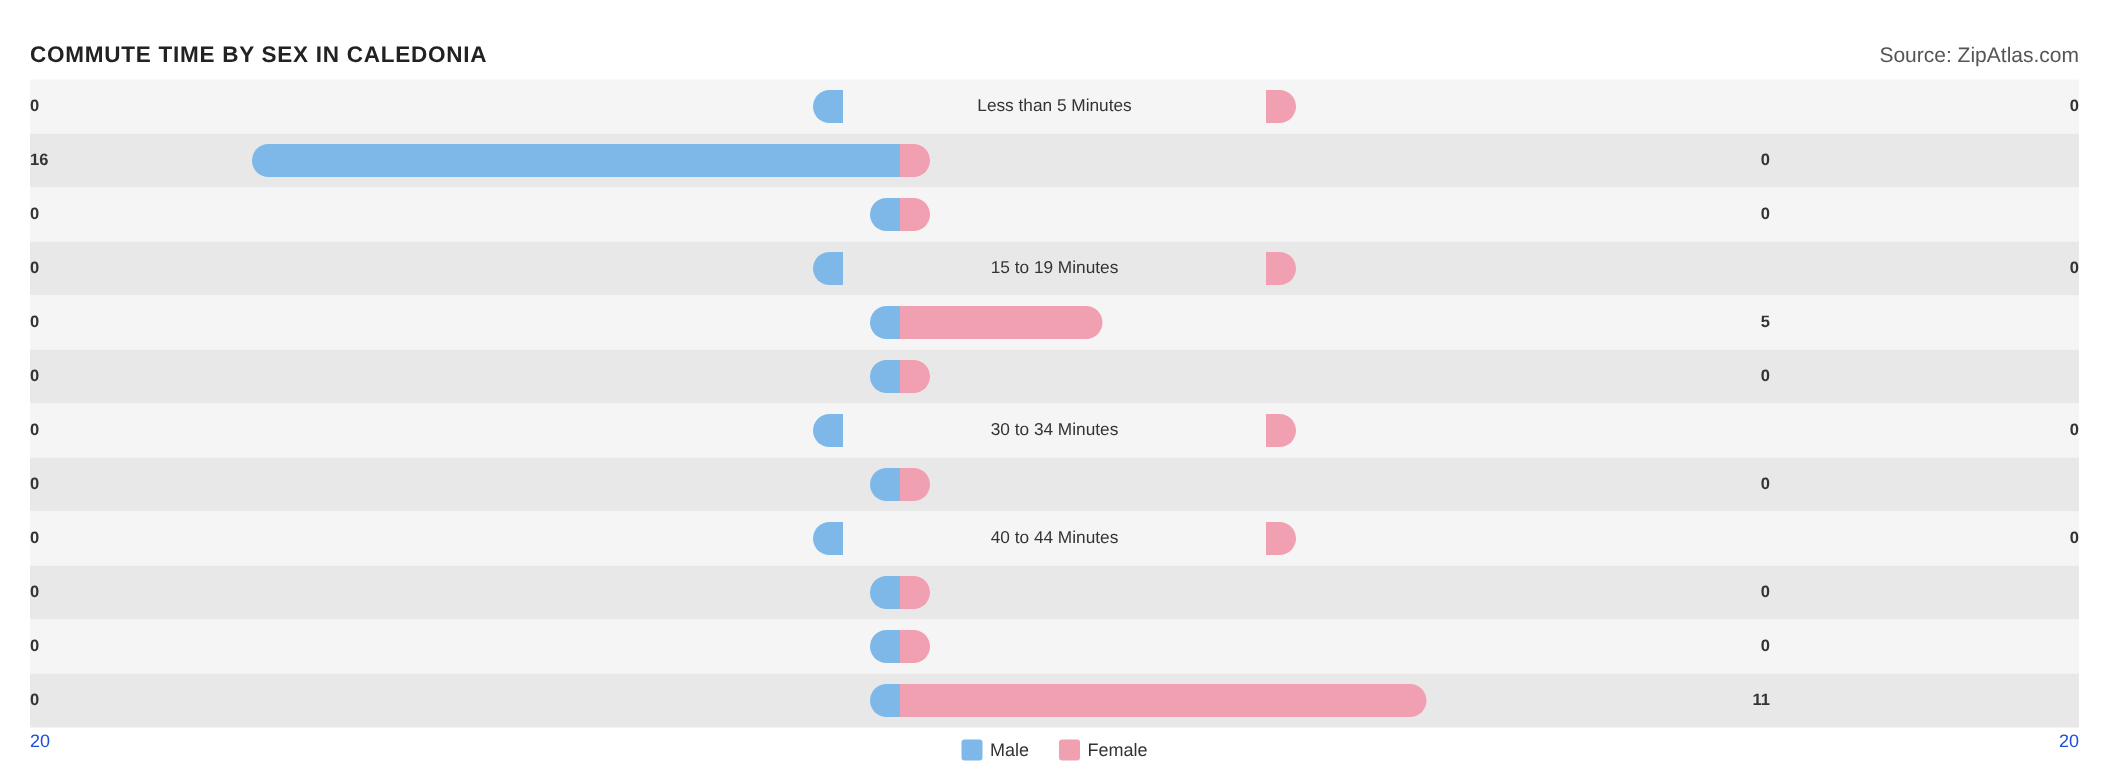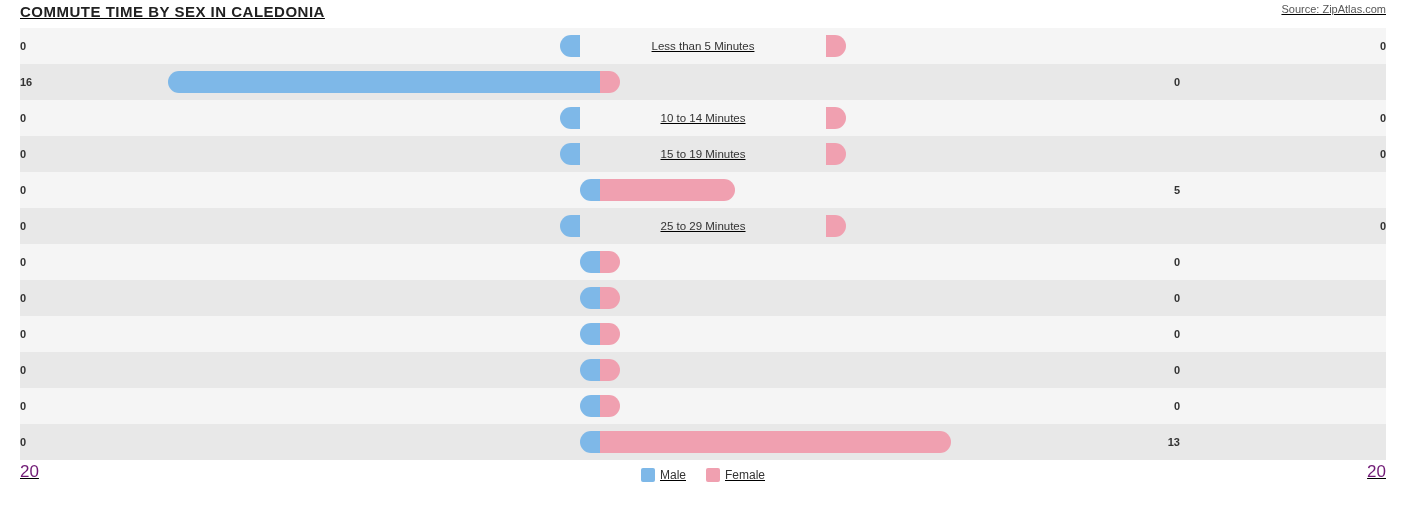--- a/index.html
+++ b/index.html
@@ -7,39 +7,38 @@
       font-family: Arial, sans-serif;
       background: #fff;
       width: 1406px;
       height: 522px;
       overflow: hidden;
       position: relative;
     }
     .chart-container {
       width: 1406px;
       height: 522px;
-      padding: 3px 20px 40px 20px;
-      position: relative;
-      text-decoration: underline;
+      padding: 28px 20px 40px 20px;
+      position: relative;
     }
     .title-row {
       display: flex;
       justify-content: space-between;
       align-items: flex-start;
       margin-bottom: 8px;
     }
     .chart-title {
       font-size: 15px;
       font-weight: bold;
       letter-spacing: 0.5px;
       color: #222;
       text-transform: uppercase;
     }
     .source-text {
-      font-size: 11px;
+      font-size: 14px;
       color: #555;
     }
     .chart-area {
       display: flex;
       flex-direction: column;
       gap: 0px;
       width: 100%;
     }
     .bar-row {
       display: flex;
@@ -65,21 +64,21 @@
     .right-section {
       width: 580px;
       display: flex;
       align-items: center;
       justify-content: flex-start;
       padding-left: 4px;
       position: relative;
       height: 100%;
     }
     .label-center {
-      width: 246px;
+      width: 282px;
       text-align: center;
       font-size: 11.5px;
       color: #333;
       z-index: 2;
       flex-shrink: 0;
     }
     .male-bar {
       height: 22px;
       background: #7eb8e8;
       border-radius: 11px 0 0 11px;
@@ -107,22 +106,22 @@
       font-weight: bold;
     }
     .value-right {
       position: absolute;
       right: 0;
       font-size: 11px;
       color: #333;
       font-weight: bold;
     }
     .axis-label {
-      font-size: 17px;
-      color: #701a75;
+      font-size: 12px;
+      color: #1d4ed8;
     }
     .legend {
       display: flex;
       justify-content: center;
       gap: 20px;
       margin-top: 6px;
     }
     .legend-item {
       display: flex;
       align-items: center;
@@ -169,21 +168,20 @@
         <div class="right-section">
           <div class="female-bar" style="width: 20px;"></div>
           <span class="value-right">0</span>
         </div>
       </div>
       <div class="bar-row">
         <div class="left-section">
           <span class="value-left">0</span>
           <div class="male-bar" style="width: 20px;"></div>
         </div>
-        <div class="label-center">10 to 14 Minutes</div>
         <div class="right-section">
           <div class="female-bar" style="width: 20px;"></div>
           <span class="value-right">0</span>
         </div>
       </div>
       <div class="bar-row">
         <div class="left-section">
           <span class="value-left">0</span>
           <div class="male-bar" style="width: 20px;"></div>
         </div>
@@ -201,51 +199,52 @@
         <div class="right-section">
           <div class="female-bar" style="width: 135px;"></div>
           <span class="value-right">5</span>
         </div>
       </div>
       <div class="bar-row">
         <div class="left-section">
           <span class="value-left">0</span>
           <div class="male-bar" style="width: 20px;"></div>
         </div>
-        <div class="label-center">25 to 29 Minutes</div>
-        <div class="right-section">
-          <div class="female-bar" style="width: 20px;"></div>
-          <span class="value-right">0</span>
-        </div>
-      </div>
-      <div class="bar-row">
-        <div class="left-section">
-          <span class="value-left">0</span>
-          <div class="male-bar" style="width: 20px;"></div>
-        </div>
-        <div class="right-section">
-          <div class="female-bar" style="width: 20px;"></div>
-          <span class="value-right">0</span>
-        </div>
-      </div>
-      <div class="bar-row">
-        <div class="left-section">
-          <span class="value-left">0</span>
-          <div class="male-bar" style="width: 20px;"></div>
-        </div>
-        <div class="right-section">
-          <div class="female-bar" style="width: 20px;"></div>
-          <span class="value-right">0</span>
-        </div>
-      </div>
-      <div class="bar-row">
-        <div class="left-section">
-          <span class="value-left">0</span>
-          <div class="male-bar" style="width: 20px;"></div>
-        </div>
+        <div class="right-section">
+          <div class="female-bar" style="width: 20px;"></div>
+          <span class="value-right">0</span>
+        </div>
+      </div>
+      <div class="bar-row">
+        <div class="left-section">
+          <span class="value-left">0</span>
+          <div class="male-bar" style="width: 20px;"></div>
+        </div>
+        <div class="label-center">30 to 34 Minutes</div>
+        <div class="right-section">
+          <div class="female-bar" style="width: 20px;"></div>
+          <span class="value-right">0</span>
+        </div>
+      </div>
+      <div class="bar-row">
+        <div class="left-section">
+          <span class="value-left">0</span>
+          <div class="male-bar" style="width: 20px;"></div>
+        </div>
+        <div class="right-section">
+          <div class="female-bar" style="width: 20px;"></div>
+          <span class="value-right">0</span>
+        </div>
+      </div>
+      <div class="bar-row">
+        <div class="left-section">
+          <span class="value-left">0</span>
+          <div class="male-bar" style="width: 20px;"></div>
+        </div>
+        <div class="label-center">40 to 44 Minutes</div>
         <div class="right-section">
           <div class="female-bar" style="width: 20px;"></div>
           <span class="value-right">0</span>
         </div>
       </div>
       <div class="bar-row">
         <div class="left-section">
           <span class="value-left">0</span>
           <div class="male-bar" style="width: 20px;"></div>
         </div>
@@ -264,21 +263,21 @@
           <span class="value-right">0</span>
         </div>
       </div>
       <div class="bar-row">
         <div class="left-section">
           <span class="value-left">0</span>
           <div class="male-bar" style="width: 20px;"></div>
         </div>
         <div class="right-section">
           <div class="female-bar" style="width: 351px;"></div>
-          <span class="value-right">13</span>
+          <span class="value-right">11</span>
         </div>
       </div>
     </div>
 
   <div style="display:flex; justify-content:space-between; padding: 2px 0 0 0;">
     <span class="axis-label">20</span>
     <div class="legend">
       <div class="legend-item">
         <div class="legend-box legend-male"></div>
         <span>Male</span>

